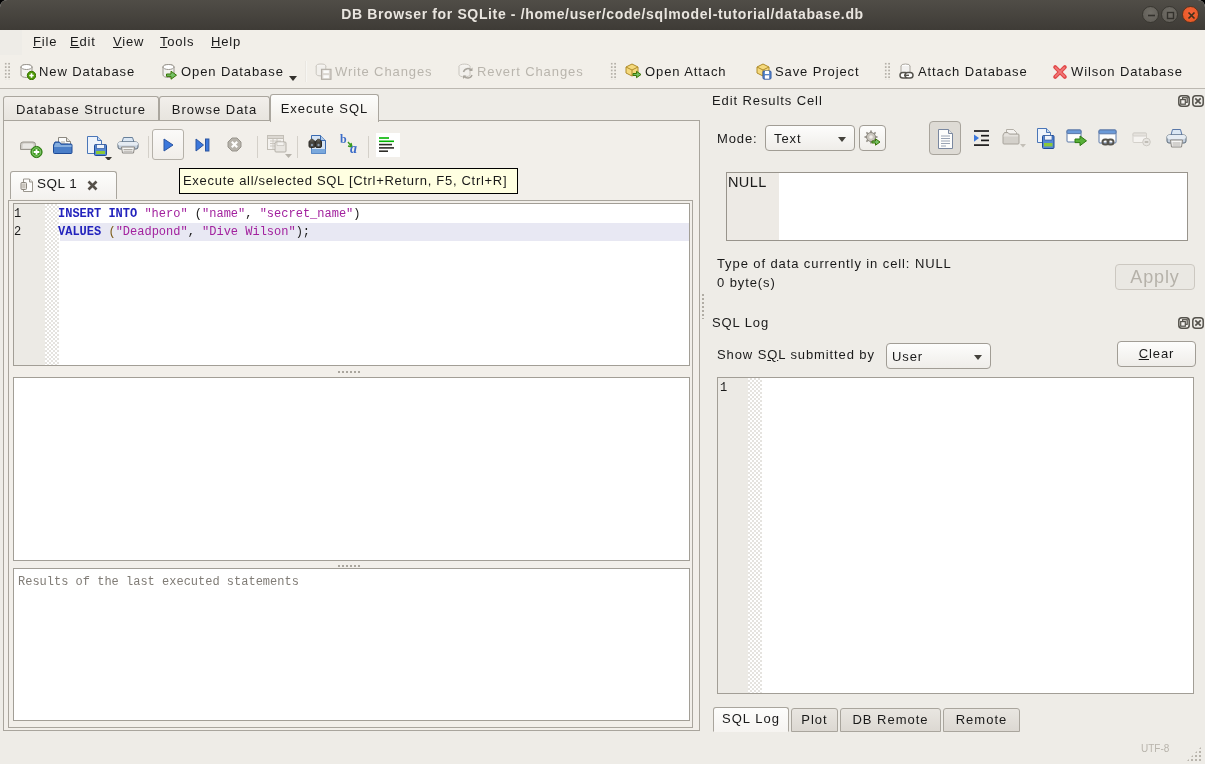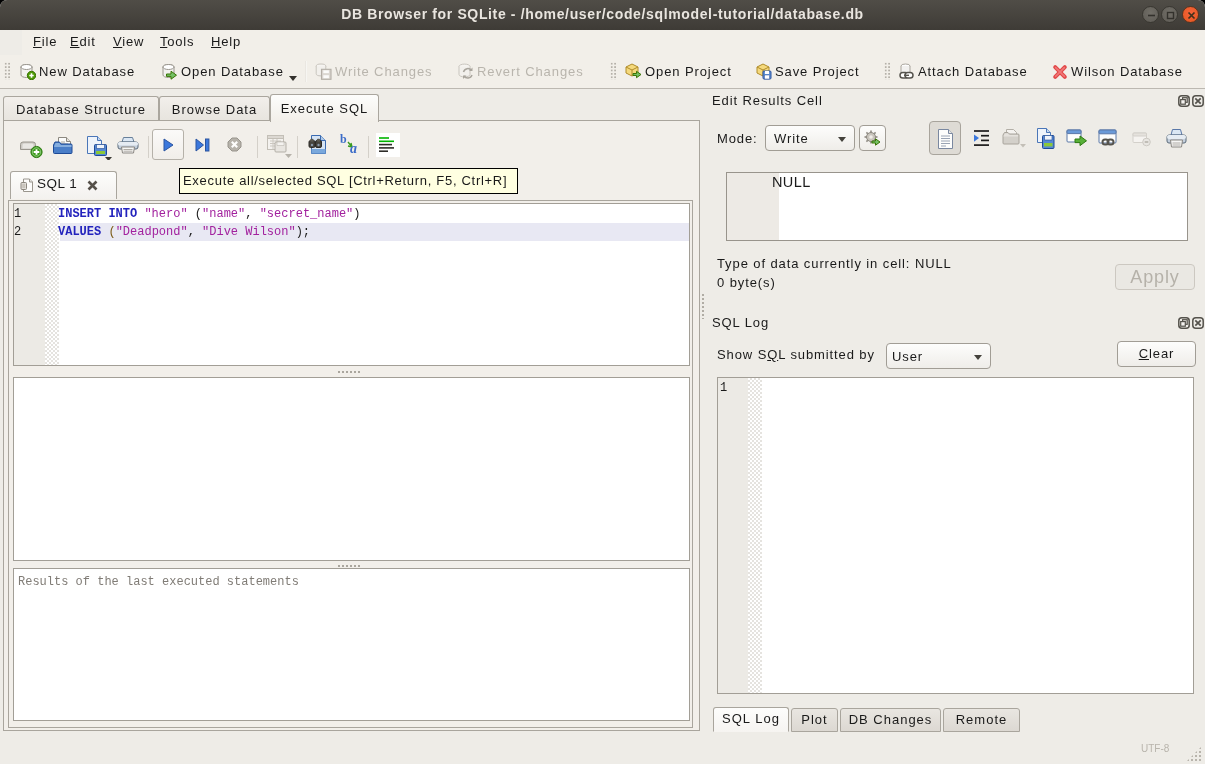--- a/index.html
+++ b/index.html
@@ -142,21 +142,21 @@
         </svg>
       <span>Write Changes</span>
     </div>
     <div class="handle" style="left:610px;"></div>
     <div class="tbtn" style="left:624px;">
       <svg width="18" height="17" viewBox="0 0 18 17">
           <path d="M8 1 l6 3 v6 l-6 3 -6 -3 v-6 z" fill="#f5d97c" stroke="#b08c2a"></path>
           <path d="M2 4 l6 3 6-3 M8 7 v6" fill="none" stroke="#b08c2a"></path>
           <path d="M9 10.5 h3.5 v-2.2 l4.5 3.2 -4.5 3.2 v-2.2 h-3.5 z" fill="#73c064" stroke="#3a7404"></path>
         </svg>
-      <span>Open Project</span>
+      <span>Open Attach</span>
     </div>
     <div class="tbtn" style="left:755px;">
       <svg width="17" height="17" viewBox="0 0 17 17">
           <path d="M8 1 l6 3 v6 l-6 3 -6 -3 v-6 z" fill="#f5d97c" stroke="#b08c2a"></path>
           <path d="M2 4 l6 3 6-3 M8 7 v6" fill="none" stroke="#b08c2a"></path>
           <rect x="8" y="8" width="8" height="8" rx="1" fill="#6494d4" stroke="#2a54a0"></rect>
           <rect x="10" y="8" width="4" height="3" fill="#fff"></rect>
           <rect x="9.5" y="12" width="5" height="4" fill="#fff" stroke="#2a54a0" stroke-width=".5"></rect>
         </svg>
       <span>Save Project</span>
@@ -314,21 +314,21 @@
         <rect x="0.8" y="0.8" width="10.4" height="10.4" rx="3" fill="none" stroke="#54524c" stroke-width="1.5"></rect>
         <rect x="4.6" y="2.7" width="4.6" height="4.6" fill="none" stroke="#54524c" stroke-width="1.2"></rect>
         <rect x="2.7" y="4.6" width="4.6" height="4.6" fill="#f4f2ef" stroke="#54524c" stroke-width="1.2"></rect>
       </svg>
     <svg class="dockic" style="position:absolute; left:482px; top:2px;" width="12" height="12" viewBox="0 0 12 12">
         <rect x="0.8" y="0.8" width="10.4" height="10.4" rx="3" fill="none" stroke="#54524c" stroke-width="1.5"></rect>
         <path d="M3.3 3.3 l5.4 5.4 M8.7 3.3 l-5.4 5.4" stroke="#54524c" stroke-width="1.7"></path>
       </svg>
     <div style="position:absolute; left:7px; top:38px;">Mode:</div>
     <div class="ctrl combo" style="left:55px; top:32px; width:90px; height:26px;">
-        <span style="position:absolute;left:8px;top:5px;">Write</span>
+        <span style="position:absolute;left:8px;top:5px;">Text</span>
         <span class="arrow"></span>
       </div>
     <div class="ctrl" style="left:149px; top:32px; width:27px; height:26px;">
       <svg style="position:absolute;left:3px;top:3px;" width="19" height="19" viewBox="0 0 19 19">
           <circle cx="8" cy="8" r="4.5" fill="#c8c4bc" stroke="#8c8880"></circle>
           <g stroke="#8c8880" stroke-width="1.6">
             <line x1="8" y1="1.5" x2="8" y2="3.5"></line>
             <line x1="8" y1="12.5" x2="8" y2="14.5"></line>
             <line x1="1.5" y1="8" x2="3.5" y2="8"></line>
             <line x1="12.5" y1="8" x2="14.5" y2="8"></line>
@@ -397,21 +397,21 @@
     <div class="eico" style="left:455px; top:35px; position:absolute;"><svg width="23" height="21" viewBox="0 0 23 21">
       <path d="M6 7 l1.5-5.5 h8 L17 7 z" fill="#dbe7f4" stroke="#5a78a8"></path>
       <rect x="2" y="7" width="19" height="8" rx="2" fill="#c3cedb" stroke="#5a6a7a"></rect>
       <rect x="2" y="7" width="19" height="4" rx="2" fill="#e6ecf3"></rect>
       <path d="M5.5 12 h12 l-1 7 h-10 z" fill="#f6f6f5" stroke="#8a8782"></path>
       <line x1="7.5" y1="15" x2="15.5" y2="15" stroke="#b0aca6"></line>
           <line x1="7.5" y1="17" x2="15.5" y2="17" stroke="#b0aca6"></line>
         </svg></div>
     <div style="position:absolute; left:16px; top:79px; width:462px; height:69px; border:1px solid #98948c; background:#fff;">
       <div style="position:absolute; left:0; top:0; bottom:0; width:52px; background:#edeae5;"></div>
-      <div style="position:absolute; left:1px; top:1px; font-size:14.5px; letter-spacing:0.4px;margin-left:44px;">NULL</div>
+      <div style="position:absolute; left:1px; top:1px; font-size:14.5px; letter-spacing:0.4px;">NULL</div>
     </div>
     <div style="position:absolute; left:7px; top:163px;">Type of data currently in cell: NULL</div>
     <div style="position:absolute; left:7px; top:182px;">0 byte(s)</div>
     <div id="apply" style="left:405px; top:171px; width:80px; height:26px; line-height:24px;">Apply</div>
 
     <div class="docktitle" style="left:2px; top:222px; position:absolute;">SQL Log</div>
     <svg class="dockic" style="position:absolute; left:468px; top:224px;" width="12" height="12" viewBox="0 0 12 12">
         <rect x="0.8" y="0.8" width="10.4" height="10.4" rx="3" fill="none" stroke="#54524c" stroke-width="1.5"></rect>
         <rect x="4.6" y="2.7" width="4.6" height="4.6" fill="none" stroke="#54524c" stroke-width="1.2"></rect>
         <rect x="2.7" y="4.6" width="4.6" height="4.6" fill="#f4f2ef" stroke="#54524c" stroke-width="1.2"></rect>
@@ -428,20 +428,20 @@
     <div class="ctrl" style="left:407px; top:248px; width:79px; height:26px; text-align:center; line-height:24px;"><u>C</u>lear</div>
     <div style="position:absolute; left:7px; top:284px; width:477px; height:317px; border:1px solid #a29e96; background:#fff;">
       <div style="position:absolute; left:0; top:0; bottom:0; width:30px; background:#eceae5;"></div>
       <div class="hatch" style="left:30px; width:14px;"></div>
       <div class="mono" style="position:absolute; left:2px; top:3px;">1</div>
     </div>
   </div>
   <div id="bottombar">
     <div class="btab active" style="left:713px; top:707px; width:76px;">SQL Log</div>
     <div class="btab" style="left:791px; top:708px; width:47px;">Plot</div>
-    <div class="btab" style="left:840px; top:708px; width:101px;">DB Changes</div>
+    <div class="btab" style="left:840px; top:708px; width:101px;">DB Remote</div>
     <div class="btab" style="left:943px; top:708px; width:77px;">Remote</div>
   </div>
   <div id="utf8">UTF-8</div>
   <div style="position:absolute; left:1186px; top:746px; width:16px; height:16px;
     background-image:radial-gradient(#b8b4ac 1px, transparent 1.2px); background-size:4px 4px;
     clip-path:polygon(100% 0, 100% 100%, 0 100%);"></div>
 </div>
 
 </body></html>

